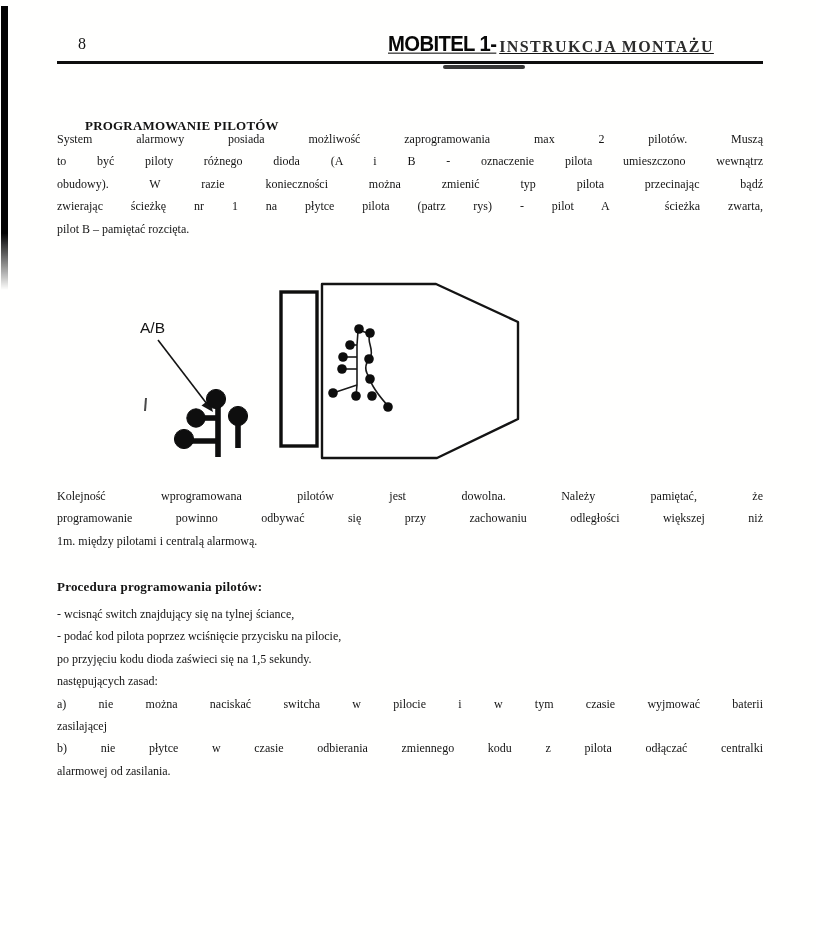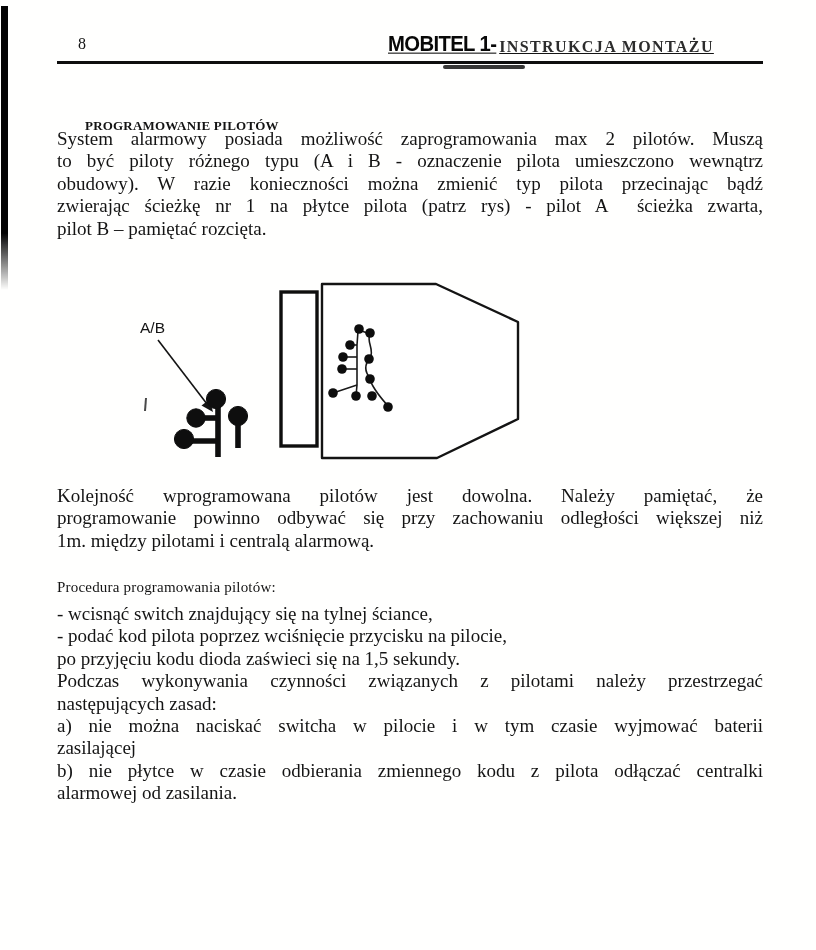--- a/index.html
+++ b/index.html
@@ -47,30 +47,30 @@
   }
   .rule{
     position:absolute;left:57px;top:61px;width:706px;height:3px;
     background:#101010;
   }
   .rule-smudge{
     position:absolute;left:443px;top:65px;width:82px;height:4px;
     background:#151515;border-radius:2px;opacity:.85;filter:blur(.5px);
   }
   
-  .tx{position:absolute;left:57px;width:706px;font-size:19px;line-height:22.4px;}
+  .tx{position:absolute;left:57px;width:706px;font-size:12px;line-height:22.4px;}
   .tx .line{text-align:left;}
   .tx .line.just{text-align:justify;text-align-last:justify;}
   h1.sec-title{
     position:absolute;left:69px;top:102px;margin:16px;
     font-size:13px;font-weight:700;letter-spacing:.2px;
   }
   h2.proc-title{
     position:absolute;left:57px;top:579px;margin:0;
-    font-size:15px;font-weight:400;letter-spacing:.2px;
+    font-size:13px;font-weight:700;letter-spacing:.2px;
   }
   .p1{top:128px;}
   .p2{top:485px;}
   .proc{top:603px;}
   .diagram{position:absolute;left:90px;top:265px;}
   .tx,.sec-title,.proc-title{filter:blur(.18px);}
 </style>
 </head>
 <body>
 
@@ -84,21 +84,21 @@
     <span class="logo">MOBITEL 1-</span>
     <span class="subtitle">INSTRUKCJA MONTAŻU</span>
   </div>
   <div class="rule"></div>
   <div class="rule-smudge"></div>
 
   <h1 class="sec-title">PROGRAMOWANIE PILOTÓW</h1>
 
   <div class="tx p1">
     <div class="line just">System alarmowy posiada możliwość zaprogramowania max 2 pilotów. Muszą</div>
-    <div class="line just">to być piloty różnego typu (A i B - oznaczenie pilota umieszczono wewnątrz</div>
+    <div class="line just">to być piloty różnego dioda (A i B - oznaczenie pilota umieszczono wewnątrz</div>
     <div class="line just">obudowy). W razie konieczności można zmienić typ pilota przecinając bądź</div>
     <div class="line just">zwierając ścieżkę nr 1 na płytce pilota (patrz rys) - pilot A &nbsp;ścieżka zwarta,</div>
     <div class="line">pilot B – pamiętać rozcięta.</div>
   </div>
 
   <svg class="diagram" width="460" height="210" viewBox="90 265 460 210" xmlns="http://www.w3.org/2000/svg">
 
     <text x="140" y="333" font-family="Liberation Sans, sans-serif" font-size="15.5" fill="#161616">A/B</text>
 
     <g stroke="#161616" fill="#161616">
@@ -154,21 +154,20 @@
     <div class="line just">programowanie powinno odbywać się przy zachowaniu odległości większej niż</div>
     <div class="line">1m. między pilotami i centralą alarmową.</div>
   </div>
 
   <h2 class="proc-title">Procedura programowania pilotów:</h2>
 
   <div class="tx proc">
     <div class="line">- wcisnąć switch znajdujący się na tylnej ściance,</div>
     <div class="line">- podać kod pilota poprzez wciśnięcie przycisku na pilocie,</div>
     <div class="line">po przyjęciu kodu dioda zaświeci się na 1,5 sekundy.</div>
-    <div class="line just">Podczas wykonywania czynności związanych z pilotami należy przestrzegać</div>
     <div class="line">następujących zasad:</div>
     <div class="line just">a) nie można naciskać switcha w pilocie i w tym czasie wyjmować baterii</div>
     <div class="line">zasilającej</div>
     <div class="line just">b) nie płytce w czasie odbierania zmiennego kodu z pilota odłączać centralki</div>
     <div class="line">alarmowej od zasilania.</div>
   </div>
 
 </div>
 
 </body></html>

